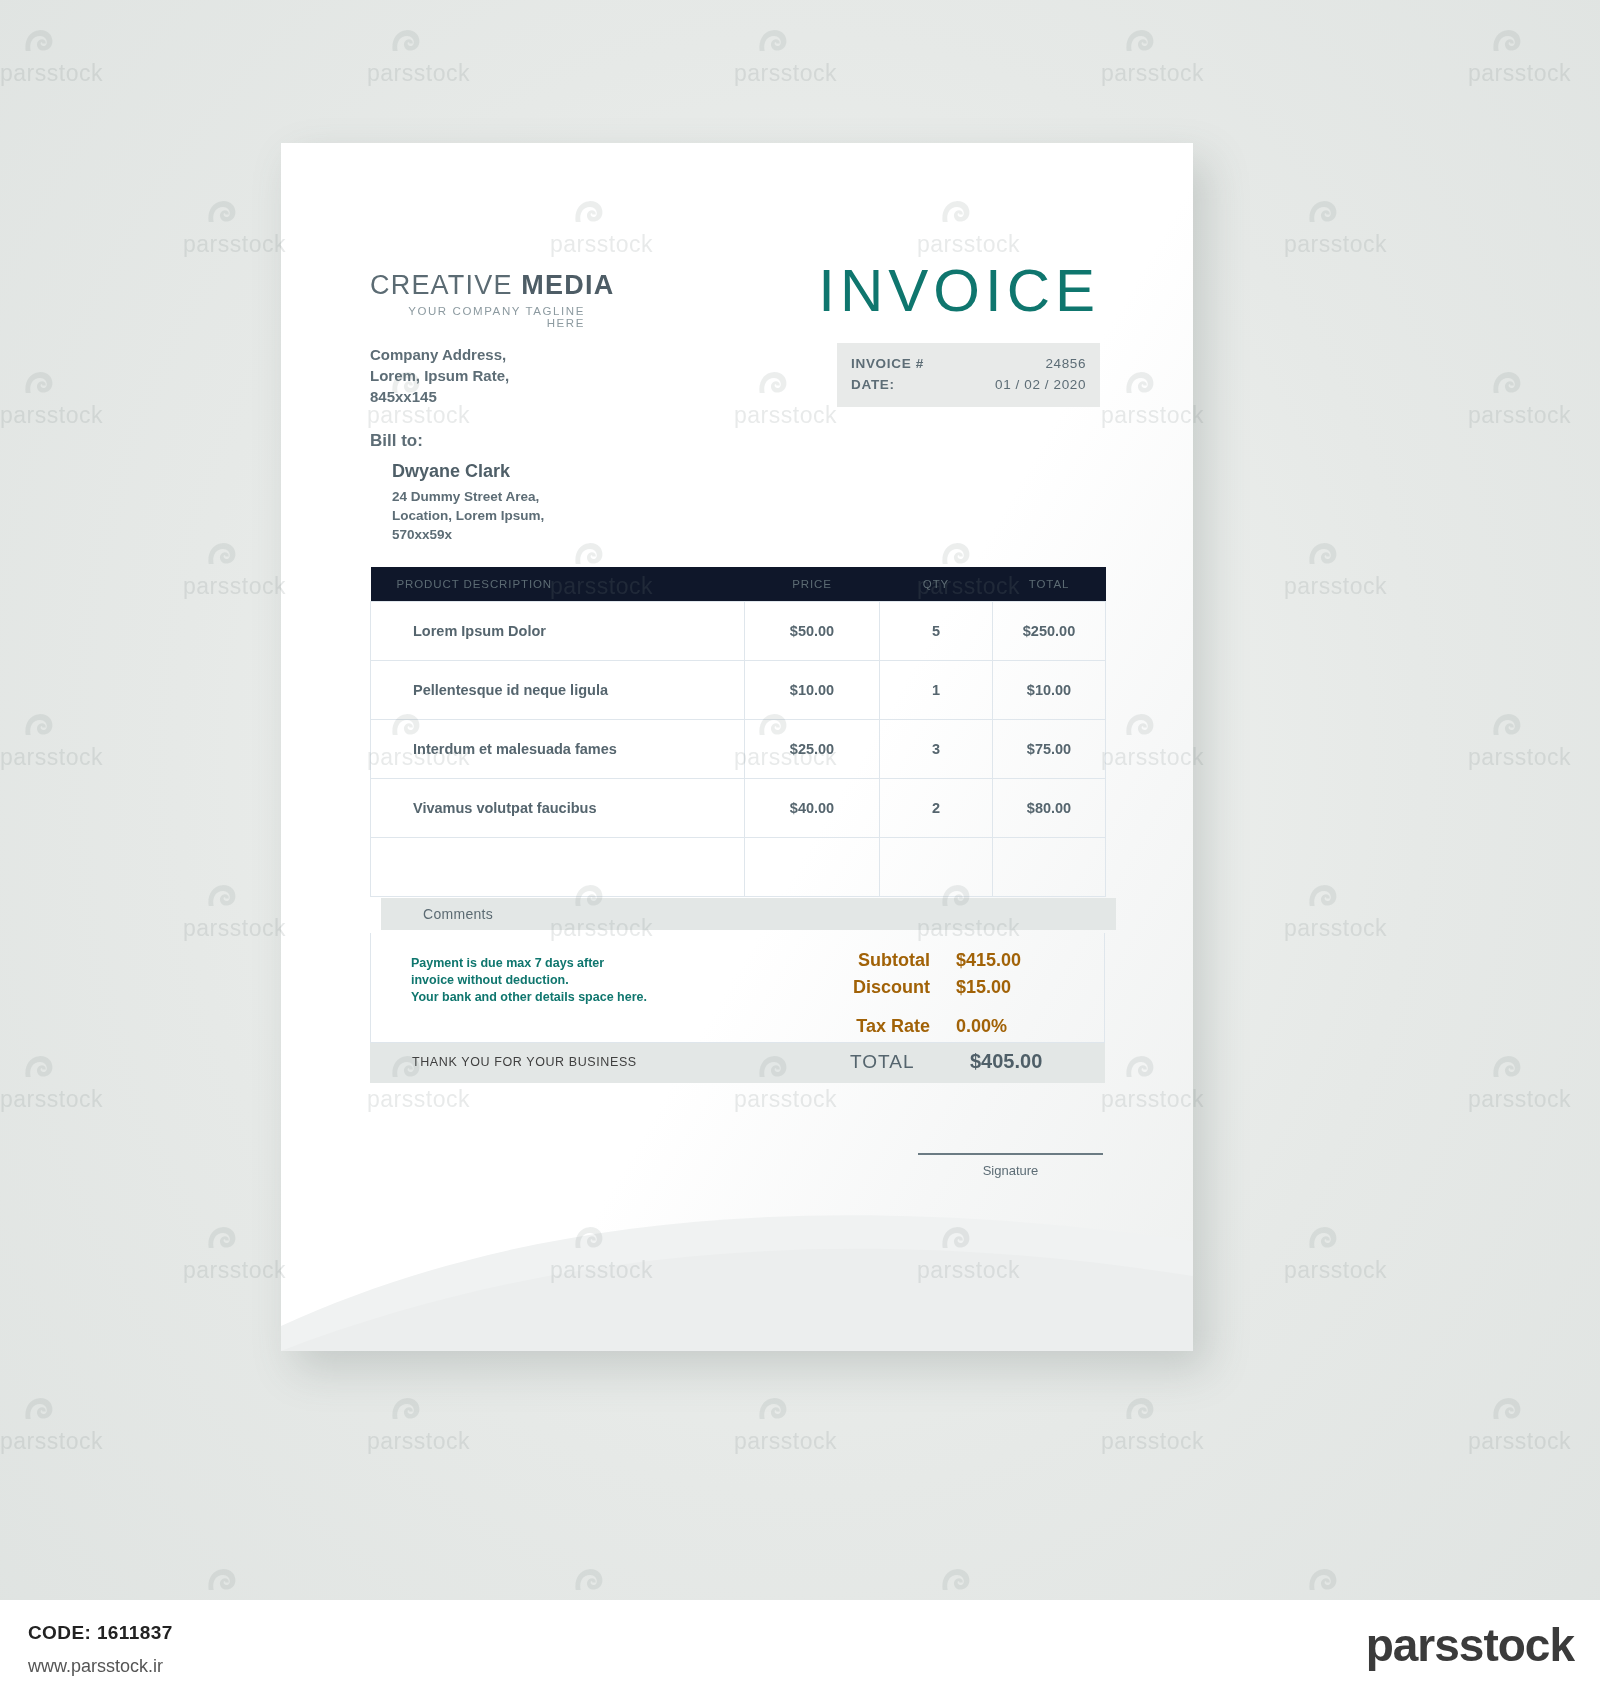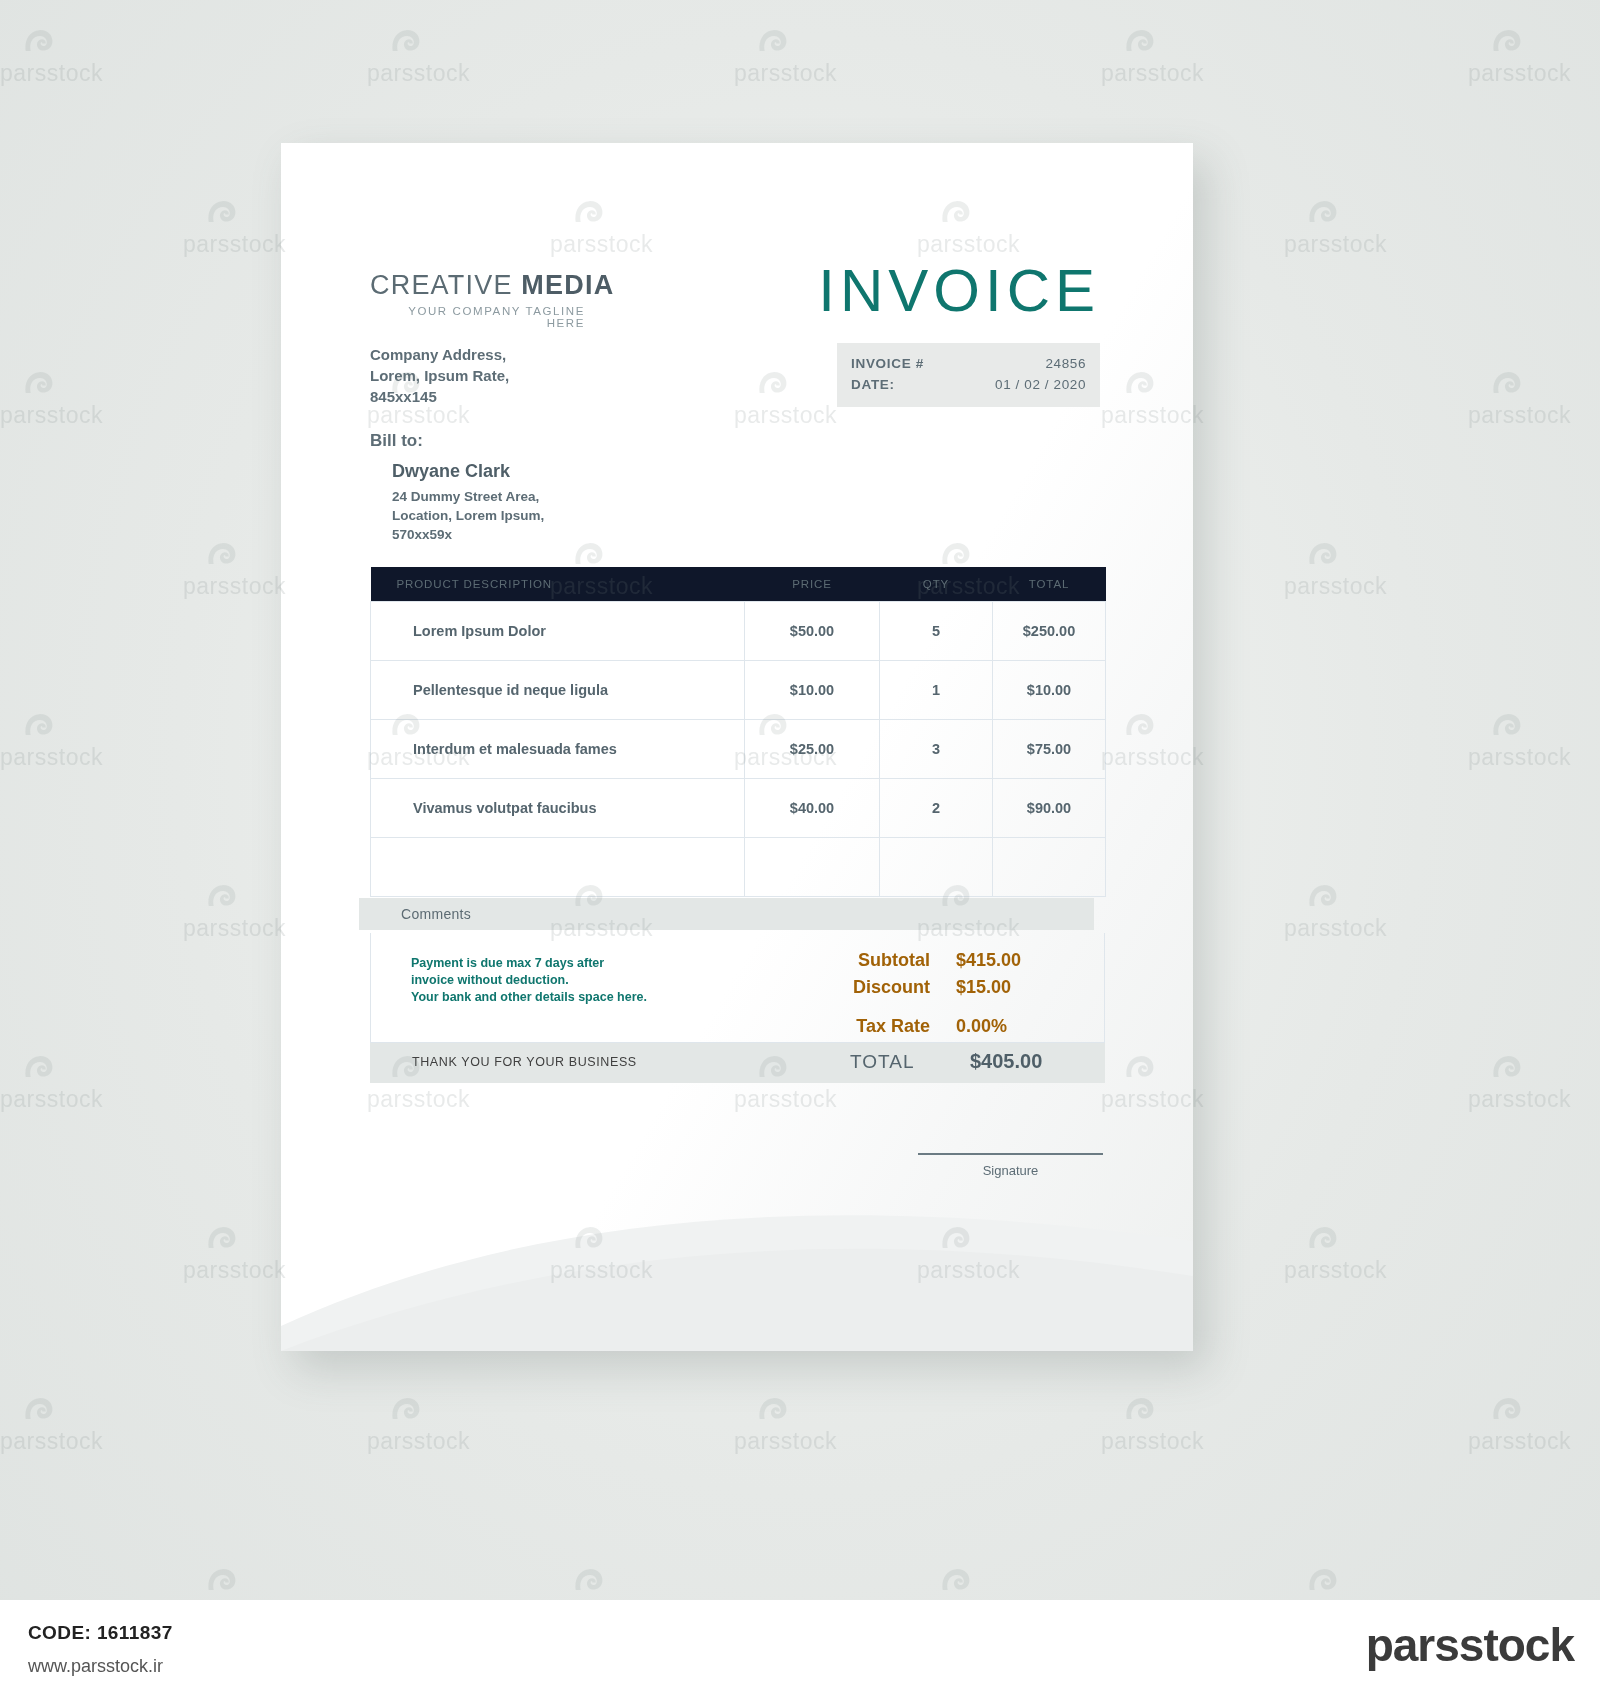--- a/index.html
+++ b/index.html
@@ -211,21 +211,21 @@
     font-weight: 700;
   }
   .col-desc { width: 374px; }
   .col-price { width: 135px; }
   .col-qty { width: 113px; }
   .col-total { width: 113px; }
 
   
   #comments-bar {
     position: absolute;
-    left: 78px;
+    left: 100px;
     top: 755px;
     width: 735px;
     background: #e3e7e6;
     font-size: 14px;
     color: #5c6b73;
     padding: 8px 0 8px 42px;
     box-sizing: border-box;
     letter-spacing: 0.3px;
   }
   #summary-area {
@@ -440,21 +440,21 @@
           <tr>
             <td>Interdum et malesuada fames</td>
             <td class="c">$25.00</td>
             <td class="c">3</td>
             <td class="c">$75.00</td>
           </tr>
           <tr>
             <td>Vivamus volutpat faucibus</td>
             <td class="c">$40.00</td>
             <td class="c">2</td>
-            <td class="c">$90.00</td>
+            <td class="c">$80.00</td>
           </tr>
           <tr>
             <td></td>
             <td class="c"></td>
             <td class="c"></td>
             <td class="c"></td>
           </tr>
         </tbody>
       </table>
 

